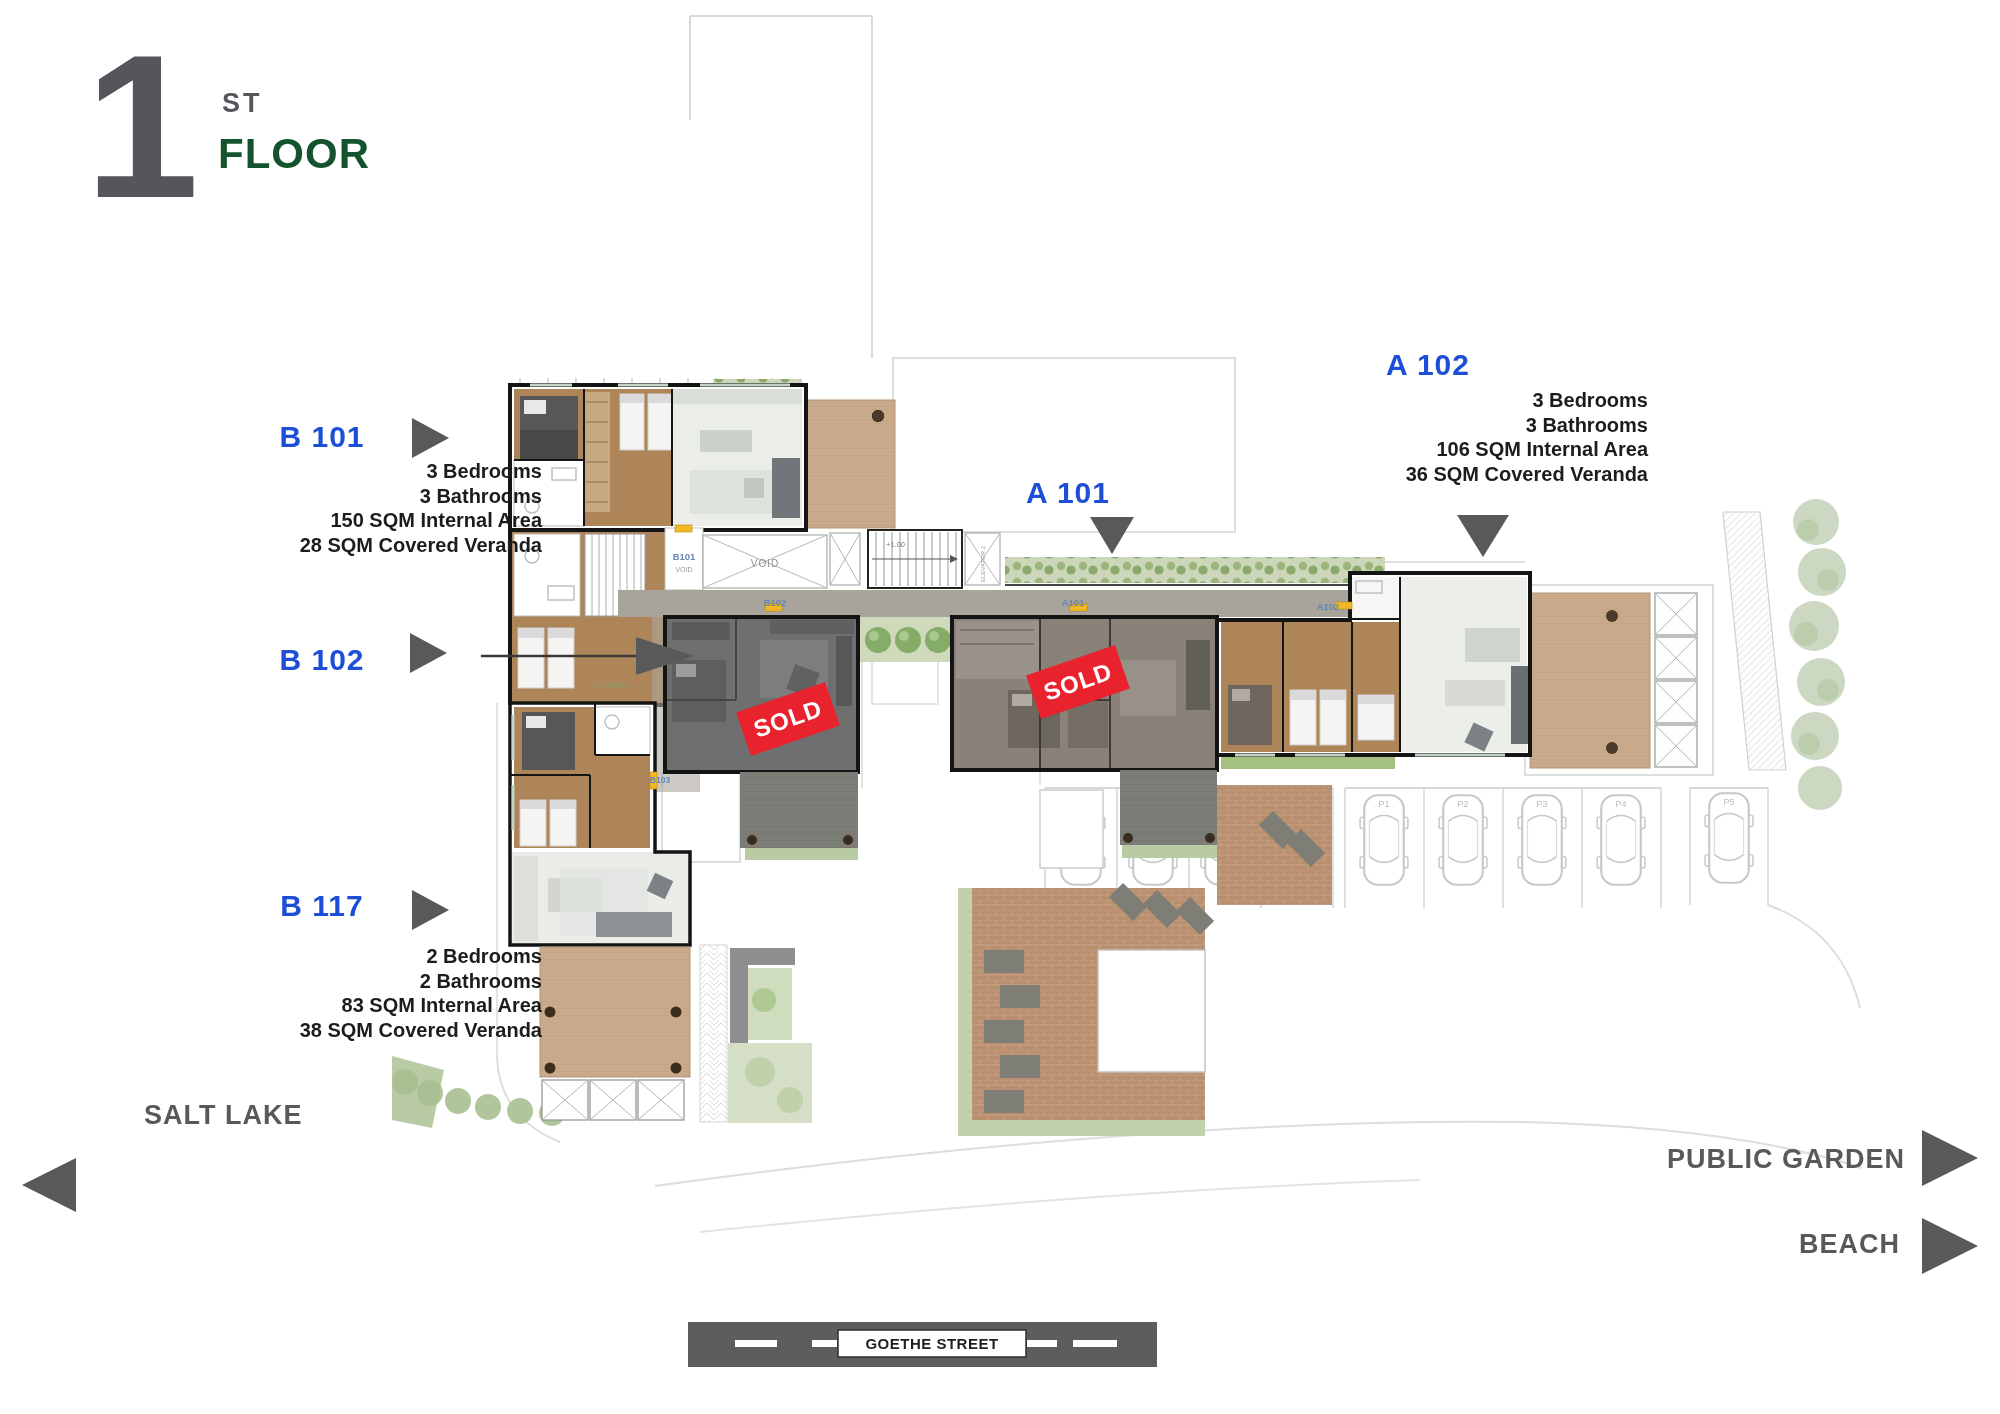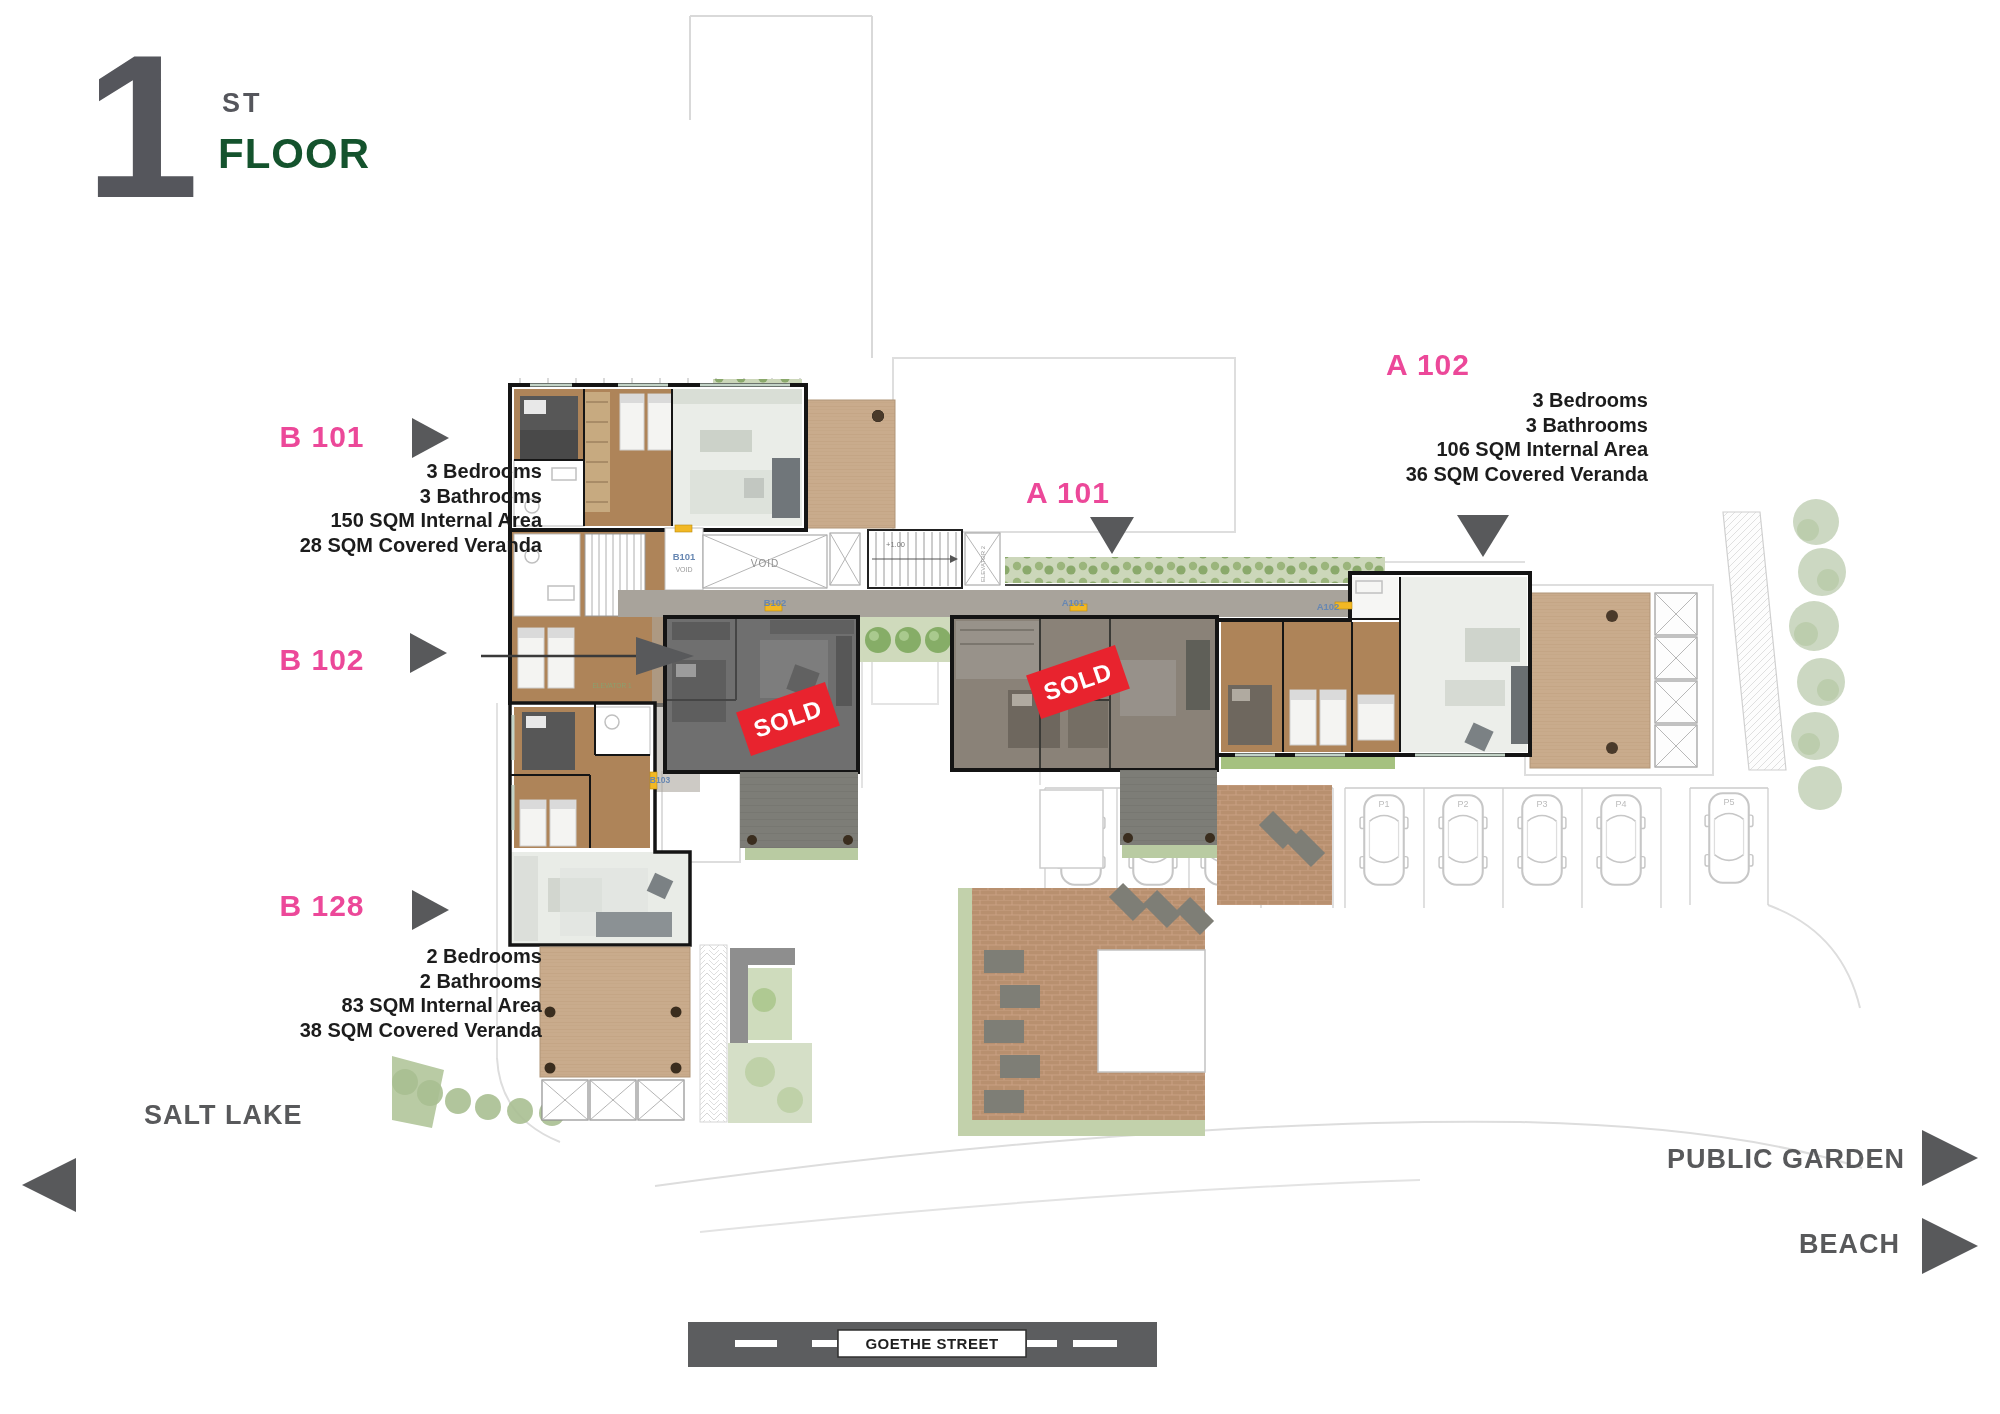--- a/index.html
+++ b/index.html
@@ -3,21 +3,21 @@
 <meta charset="utf-8">
 <style>
   html,body{margin:0;padding:0;background:#ffffff;}
   .stage{position:relative;width:2000px;height:1414px;background:#ffffff;overflow:hidden;
          font-family:"Liberation Sans","DejaVu Sans",sans-serif;}
   .plan-svg{position:absolute;left:0;top:0;}
   .abs{position:absolute;}
   .floor-number{left:85px;top:23px;font-size:205px;line-height:1;font-weight:700;color:#55565c;}
   .floor-ordinal{left:222px;top:88px;font-size:27px;font-weight:700;letter-spacing:3px;color:#55565c;}
   .floor-word{left:218px;top:130px;font-size:42px;font-weight:700;letter-spacing:1px;color:#14532d;}
-  .callout-title{font-size:30px;font-weight:700;letter-spacing:1px;color:#ec4899;transform:translateX(-50%);white-space:nowrap;}
+  .callout-title{font-size:30px;font-weight:700;letter-spacing:1px;color:#1d4ed8;transform:translateX(-50%);white-space:nowrap;}
   .callout-details{transform:translateX(-50%);width:440px;text-align:right;
                    font-size:20px;font-weight:700;line-height:1.23;color:#1c1c1c;}
   .dir-label{font-size:27px;font-weight:700;letter-spacing:1px;color:#58595b;white-space:nowrap;}
   .tri{width:0;height:0;}
   .tri-right{border-top:20px solid transparent;border-bottom:20px solid transparent;border-left:37px solid #58595b;}
   .tri-down-sm{border-left:22px solid transparent;border-right:22px solid transparent;border-top:37px solid #58595b;}
   .tri-down{border-left:26px solid transparent;border-right:26px solid transparent;border-top:42px solid #58595b;}
   .tri-left-big{border-top:27px solid transparent;border-bottom:27px solid transparent;border-right:54px solid #58595b;}
   .tri-right-big{border-top:28px solid transparent;border-bottom:28px solid transparent;border-left:56px solid #58595b;}
 </style>
@@ -403,21 +403,21 @@
 <div class="abs callout-details" style="left:322px;top:459px;">
   <div>3 Bedrooms</div>
   <div>3 Bathrooms</div>
   <div>150 SQM Internal Area</div>
   <div>28 SQM Covered Veranda</div>
 </div>
 
 <div class="abs callout-title" style="left:322px;top:643px;">B 102</div>
 <div class="abs tri tri-right" style="left:410px;top:633px;"></div>
 
-<div class="abs callout-title" style="left:322px;top:889px;">B 128</div>
+<div class="abs callout-title" style="left:322px;top:889px;">B 117</div>
 <div class="abs tri tri-right" style="left:412px;top:890px;"></div>
 <div class="abs callout-details" style="left:322px;top:944px;">
   <div>2 Bedrooms</div>
   <div>2 Bathrooms</div>
   <div>83 SQM Internal Area</div>
   <div>38 SQM Covered Veranda</div>
 </div>
 
 <div class="abs callout-title" style="left:1068px;top:476px;">A 101</div>
 <div class="abs tri tri-down-sm" style="left:1090px;top:517px;"></div>

